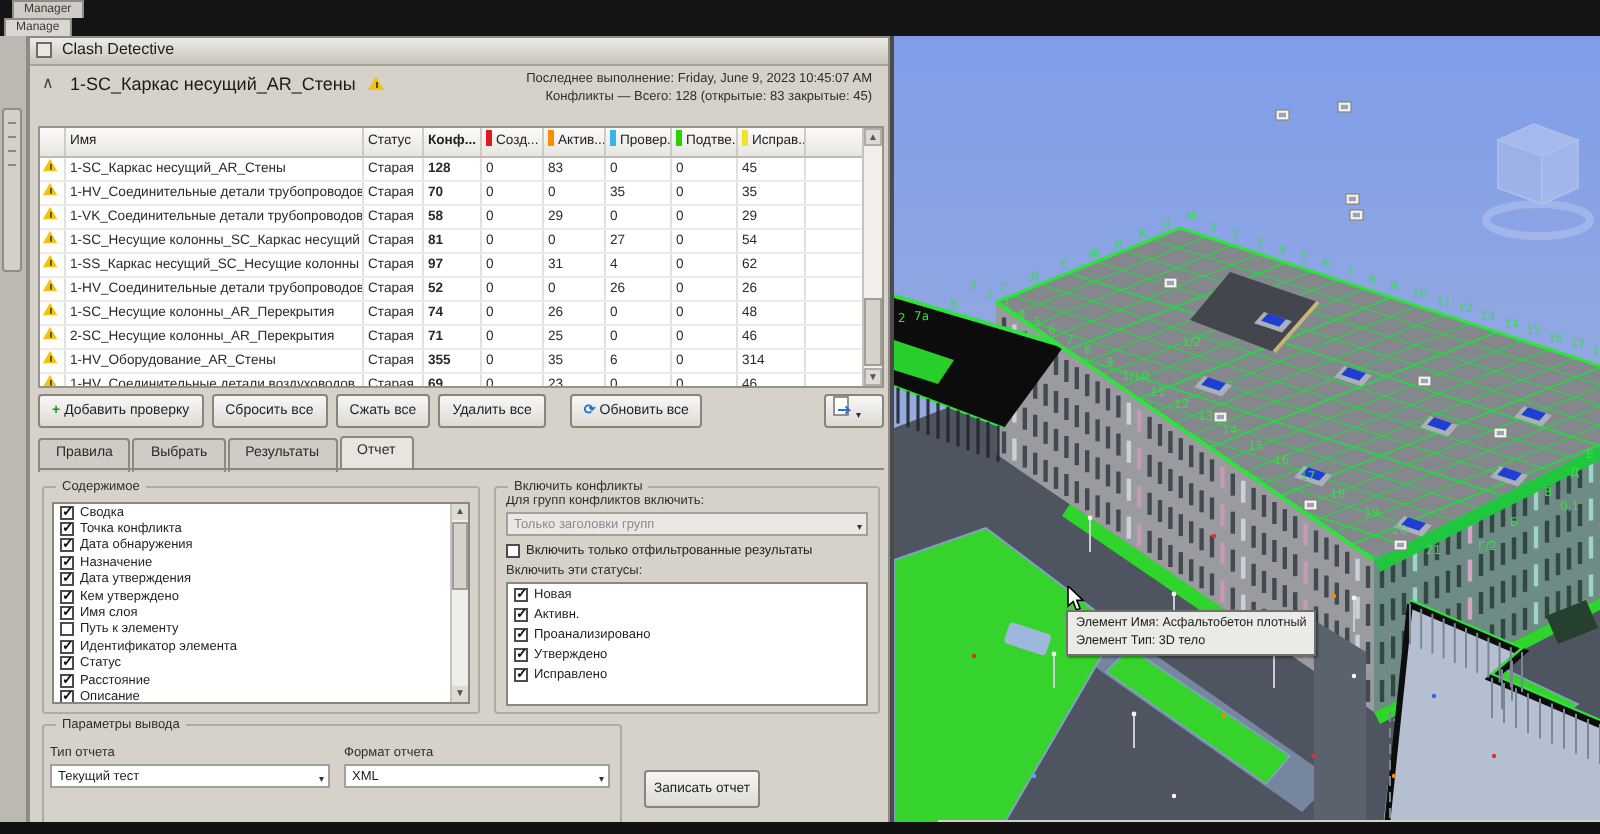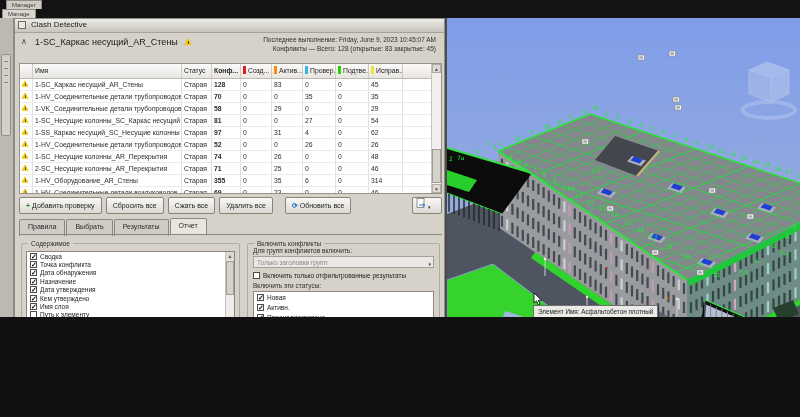--- a/index.html
+++ b/index.html
@@ -1,16 +1,16 @@
 <!DOCTYPE html>
 <html><head>
 <meta charset="utf-8">
 <style>
   html,body{margin:0;padding:0;background:#111;}
-  .screen{position:relative;width:800px;height:317px;overflow:hidden;background:#a16207;
+  .screen{position:relative;width:800px;height:411px;overflow:hidden;background:#a16207;
           font-family:"Liberation Sans",sans-serif;-webkit-font-smoothing:antialiased;}
   
   .topbar{position:absolute;left:0;top:0;width:800px;height:18px;background:#141414;}
   .toptab{position:absolute;height:9px;font-size:6px;line-height:9px;color:#3a3a3a;
           padding:0 5px;border:1px solid #8f8c85;border-bottom:none;box-sizing:border-box;}
   .toptab.t1{left:6px;top:0;background:#cfccc5;}
   .toptab.t2{left:2px;top:9px;background:#dad7d0;}
   
   .leftstrip{position:absolute;left:0;top:18px;width:14px;height:399px;background:#bcb9b2;border-right:1px solid #8e8b84;box-sizing:border-box;}
   .vtab{position:absolute;left:1px;top:36px;width:10px;height:82px;background:#d3d0c9;border:1px solid #918e87;border-radius:2px;box-sizing:border-box;}

